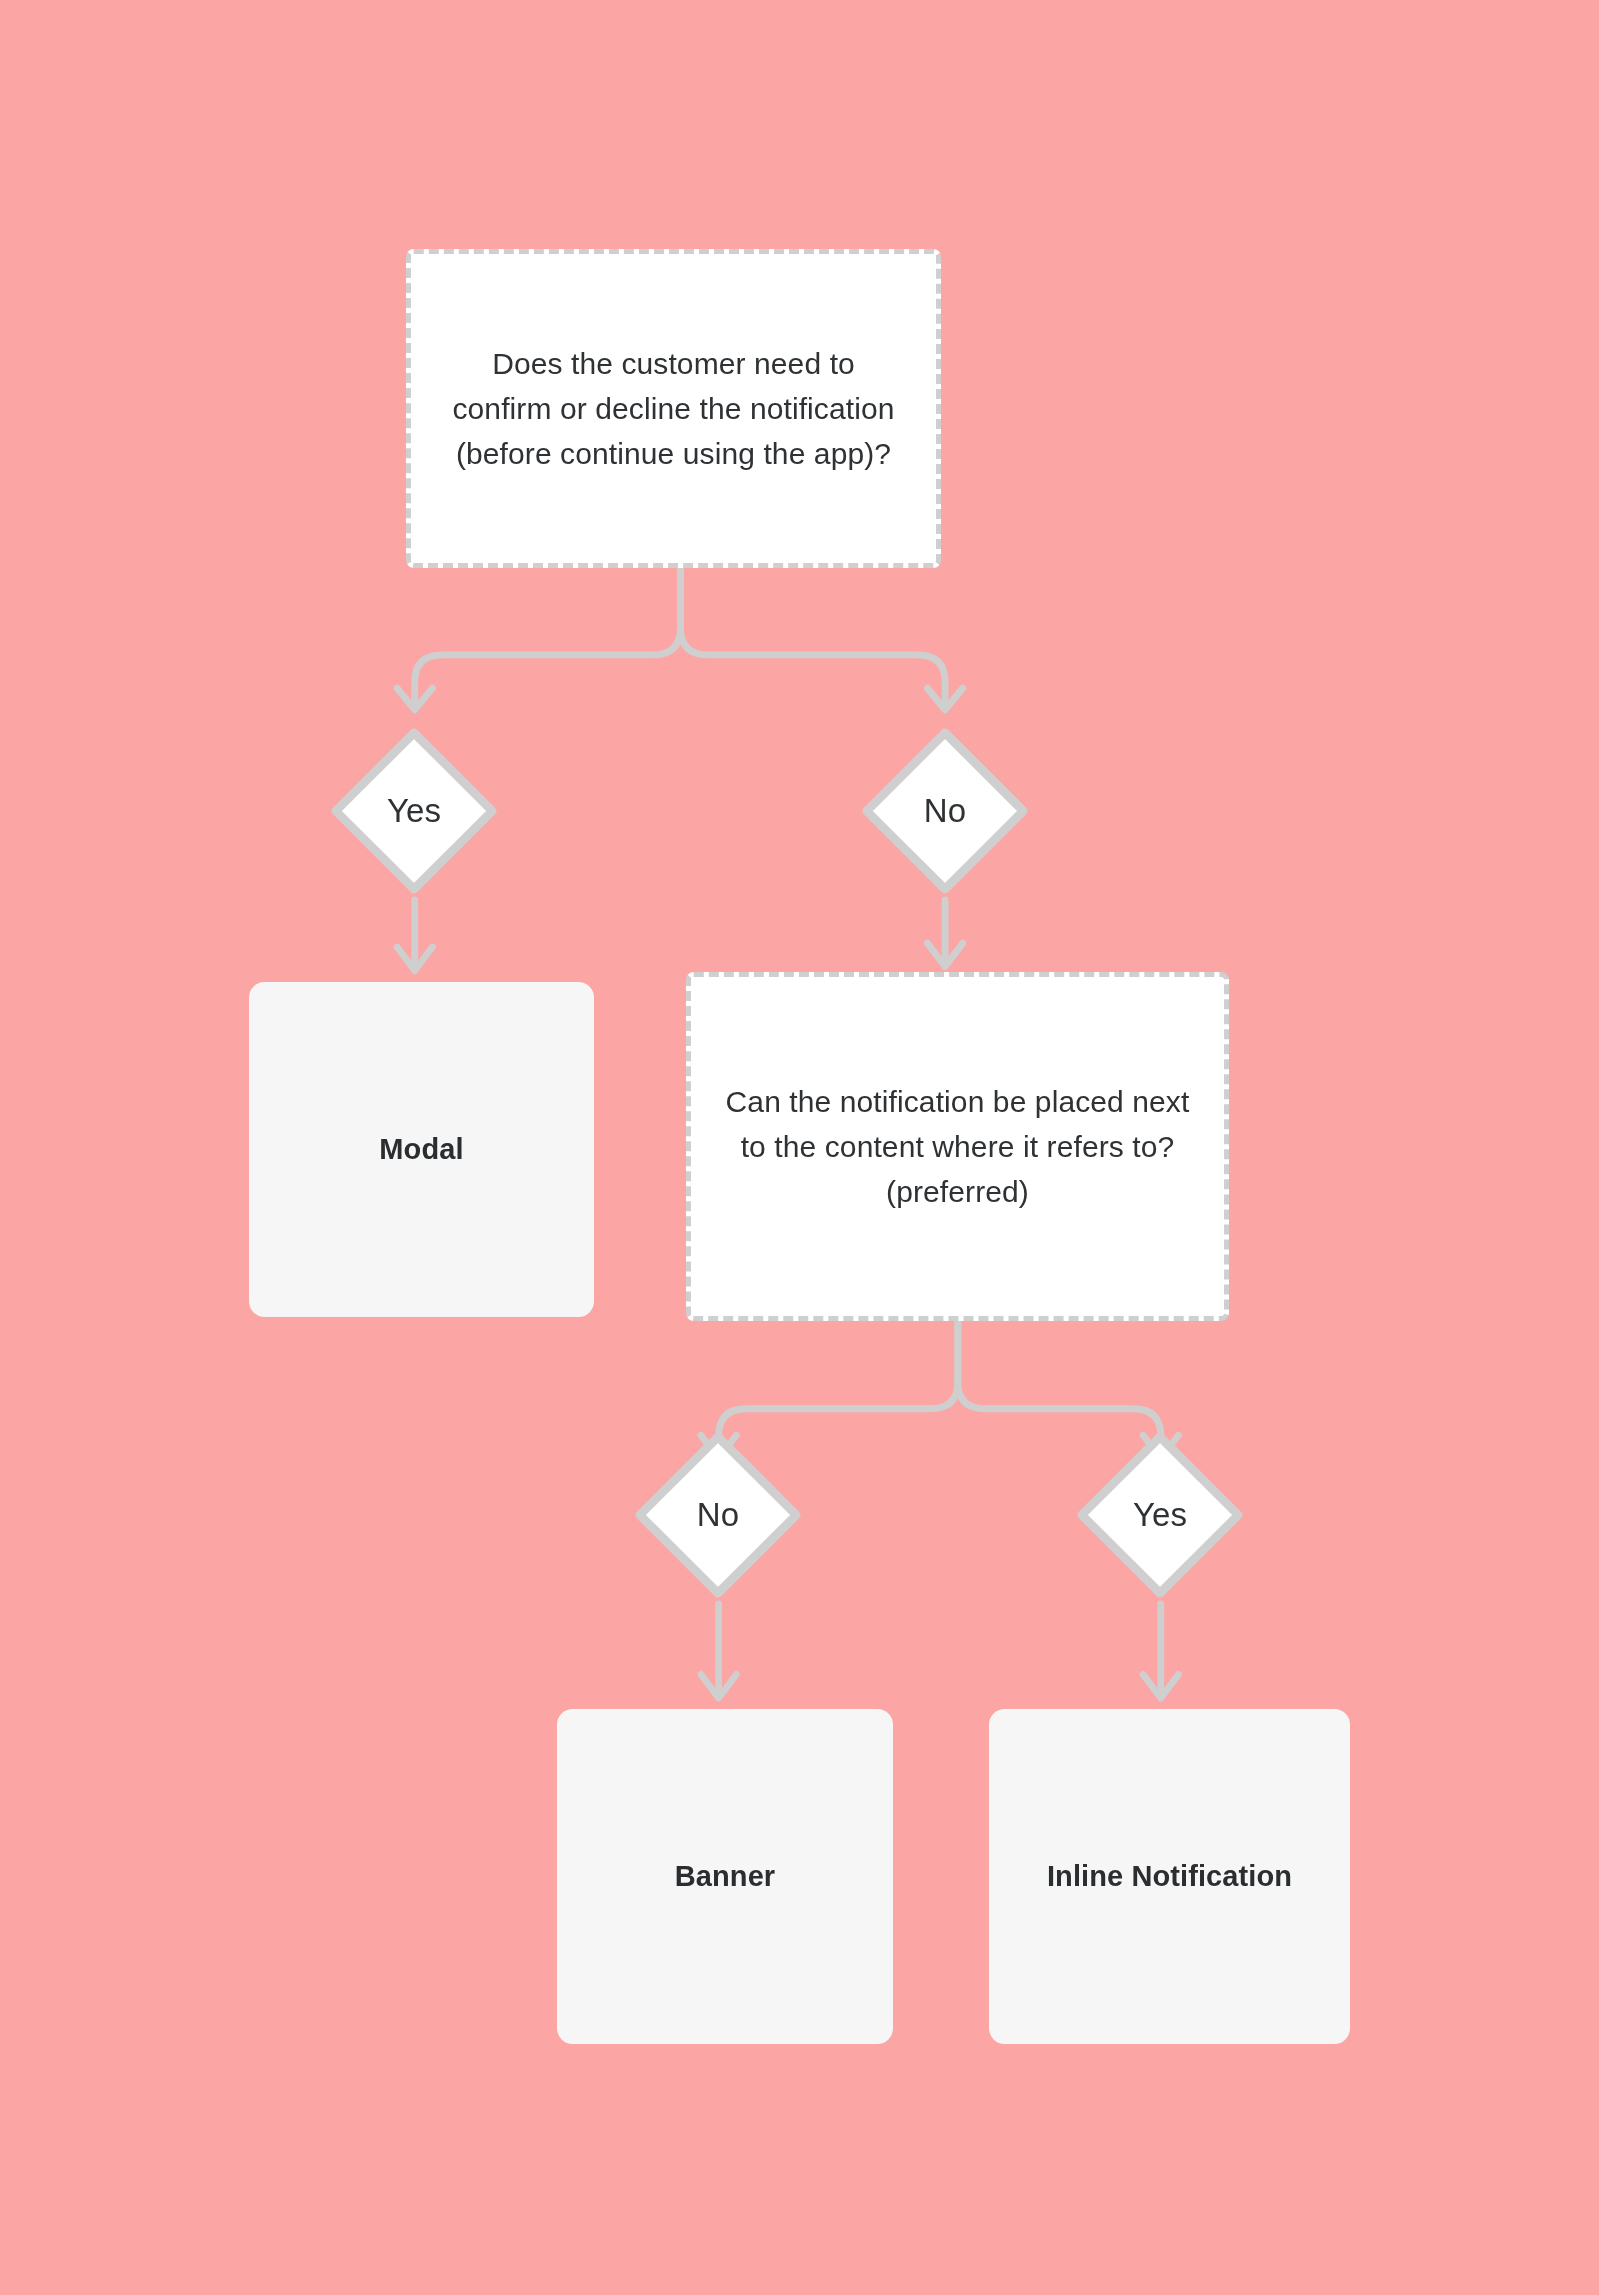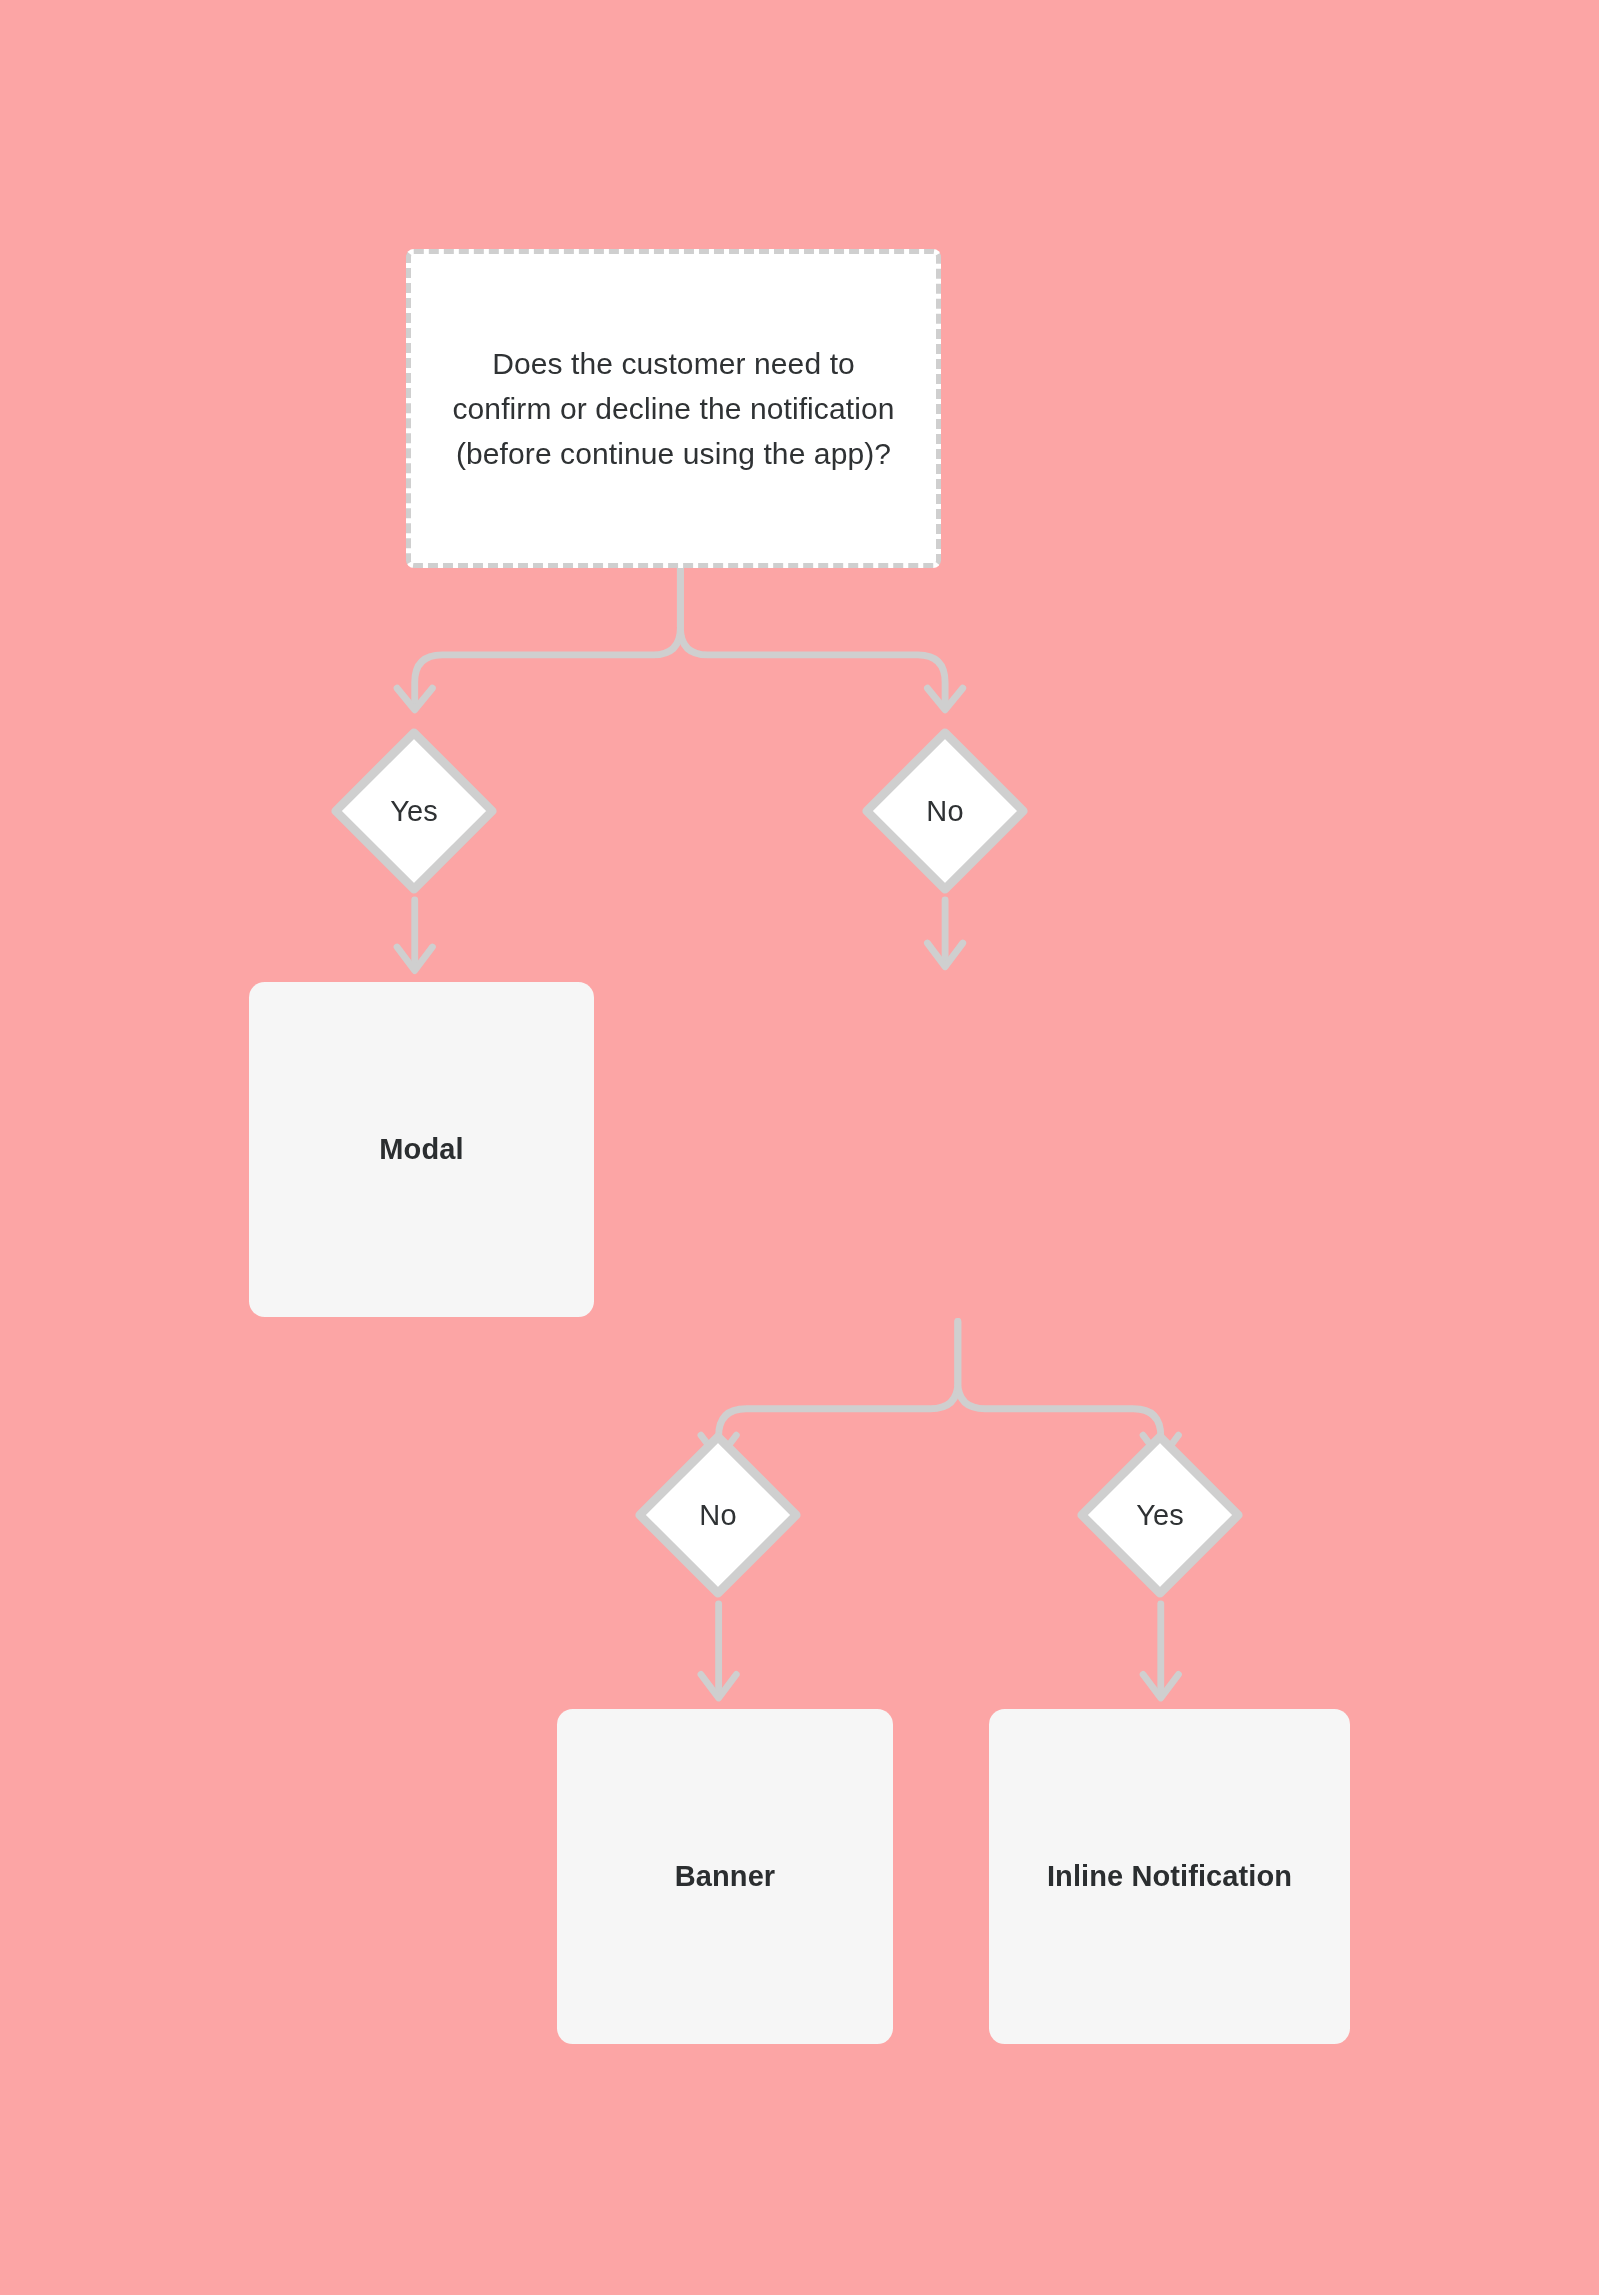--- a/index.html
+++ b/index.html
@@ -75,21 +75,21 @@
     justify-content: center;
   }
   .diamond .shape {
     position: absolute;
     left: 0; top: 0;
     width: 100%;
     height: 100%;
   }
   .diamond-label {
     position: relative;
-    font-size: 29px;
+    font-size: 33px;
     color: #2f3234;
     text-align: right;
     letter-spacing: 0.1px;
     z-index: 2;
   }
 </style>
 </head>
 <body>
 
 <div id="canvas">
@@ -137,20 +137,23 @@
     <svg class="shape" viewBox="0 0 180 180">
       <path d="M 90 10 L 170 90 L 90 170 L 10 90 Z" fill="#ffffff" stroke="#cfcfcf" stroke-width="9" stroke-linejoin="round"></path>
     </svg>
     <div class="diamond-label">No</div>
   </div>
 
   <div class="result-box" style="left:249px; top:982px; width:345px; height:335px;">
     <div class="result-text">Modal</div>
   </div>
 
+  <div class="decision-box" style="left:686px; top:972px; width:543px; height:349px;">
+    <div class="decision-text">Can the notification be placed next to the content where it refers to? (preferred)</div>
+  </div>
 
   <div class="diamond" style="left:630px; top:1427px; width:176px; height:176px;">
     <svg class="shape" viewBox="0 0 180 180">
       <path d="M 90 10 L 170 90 L 90 170 L 10 90 Z" fill="#ffffff" stroke="#cfcfcf" stroke-width="9" stroke-linejoin="round"></path>
     </svg>
     <div class="diamond-label">No</div>
   </div>
 
   <div class="diamond" style="left:1072px; top:1427px; width:176px; height:176px;">
     <svg class="shape" viewBox="0 0 180 180">

